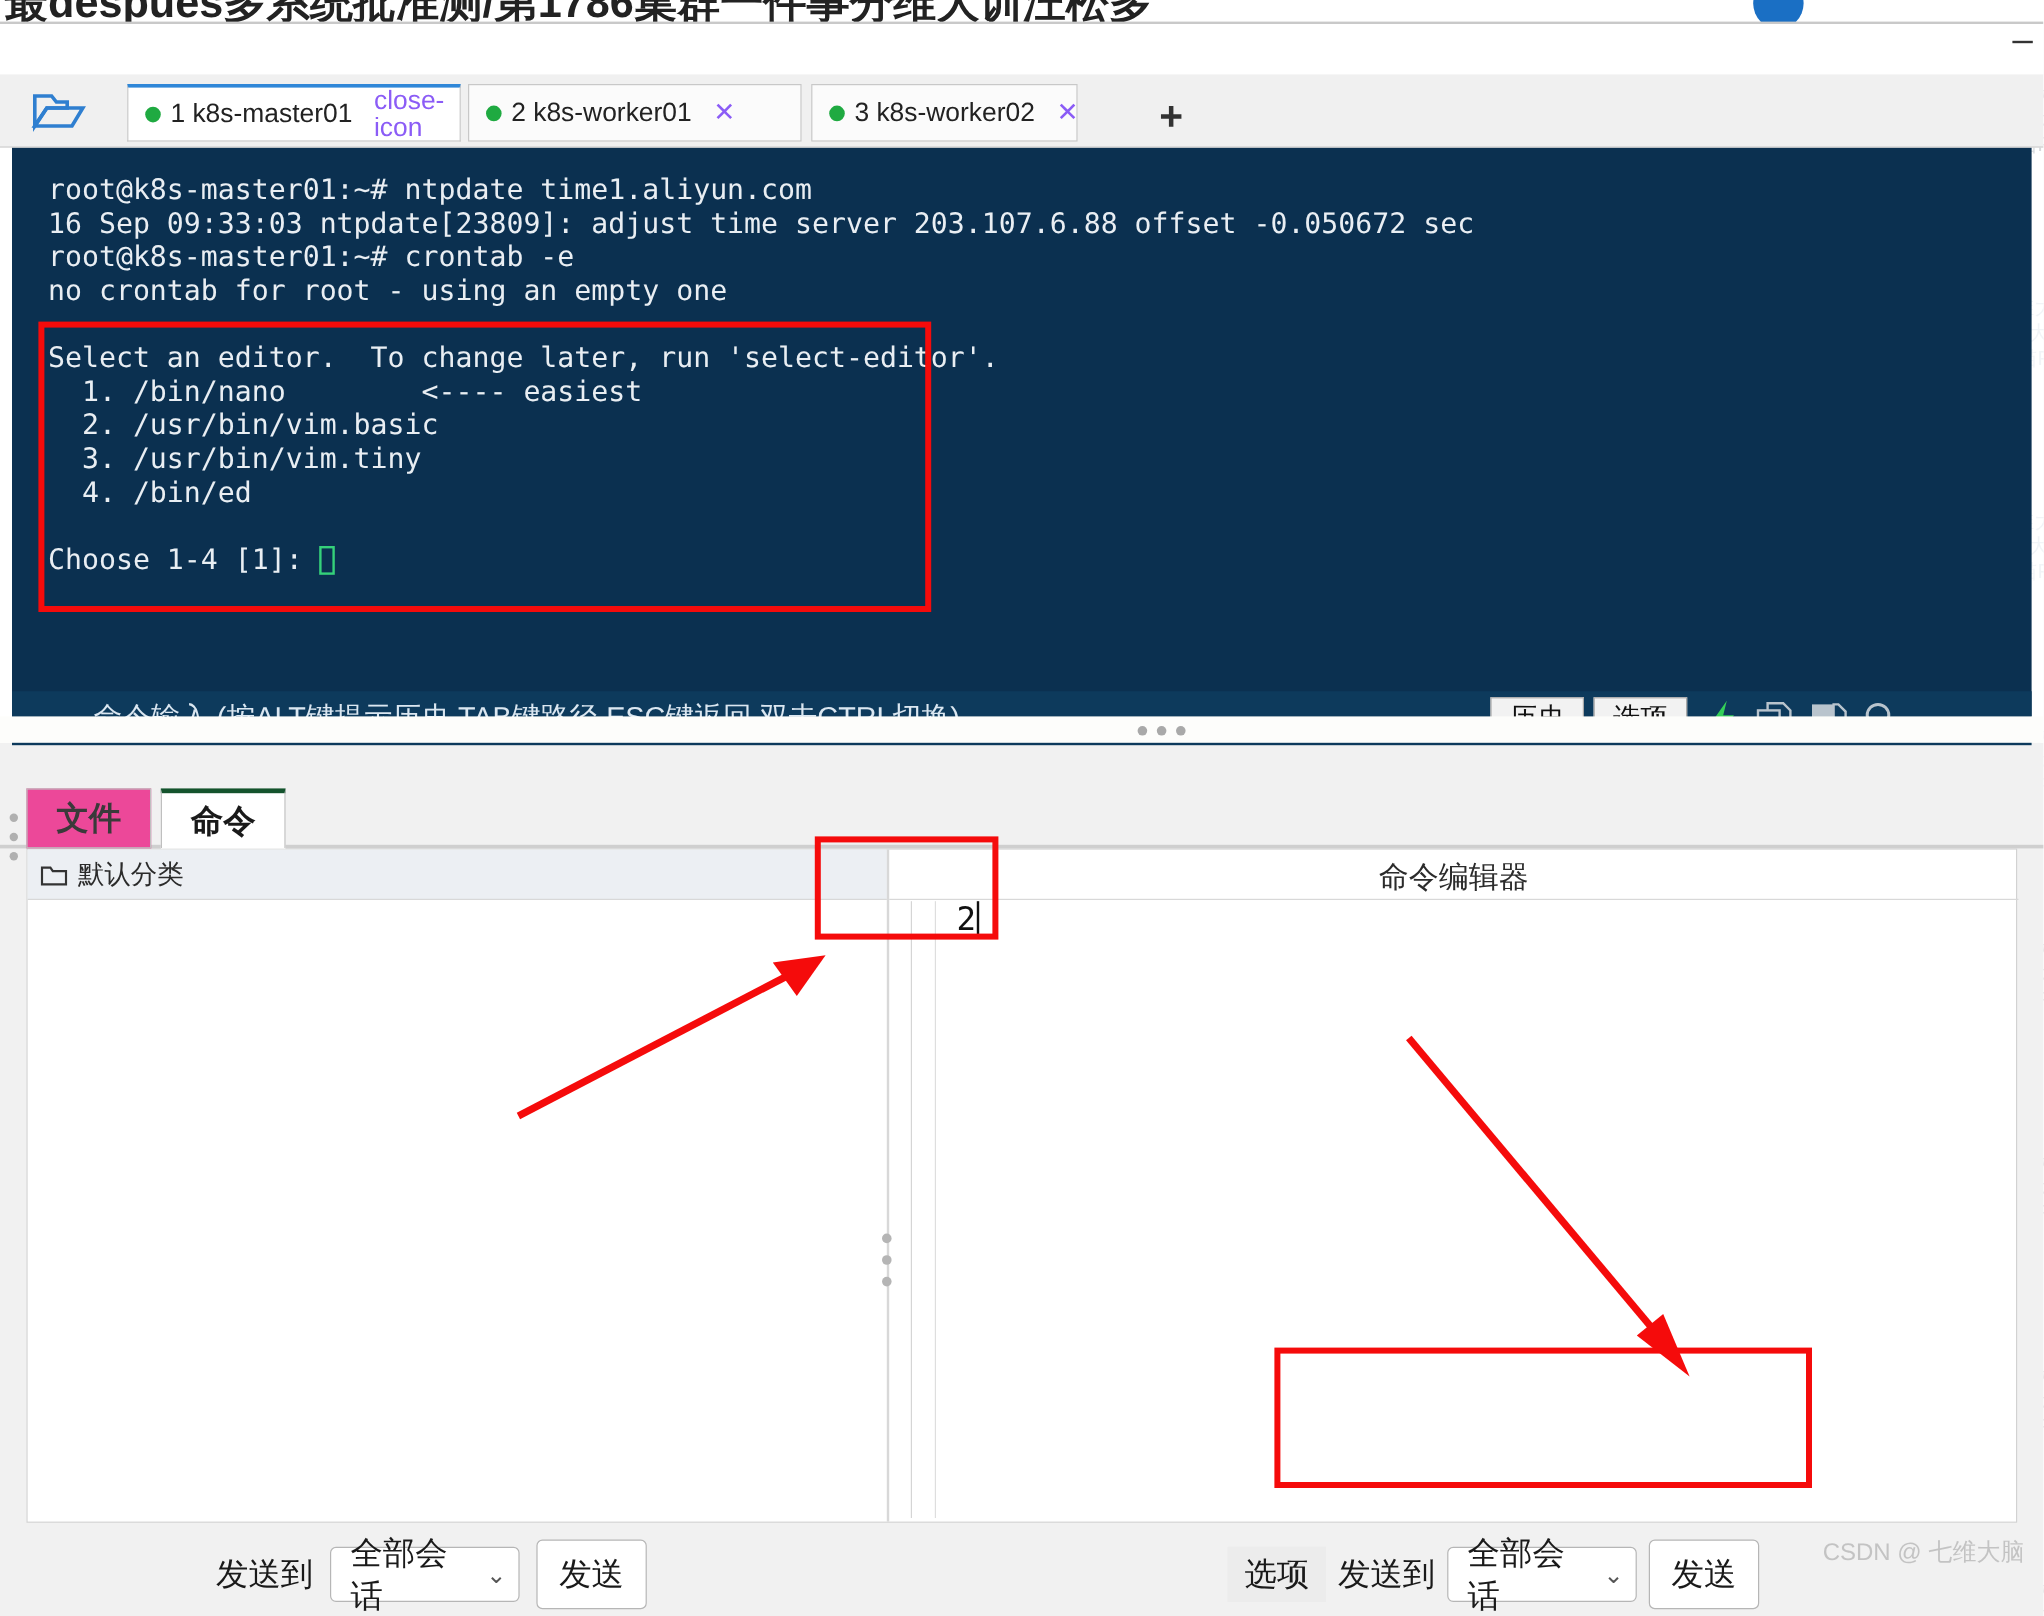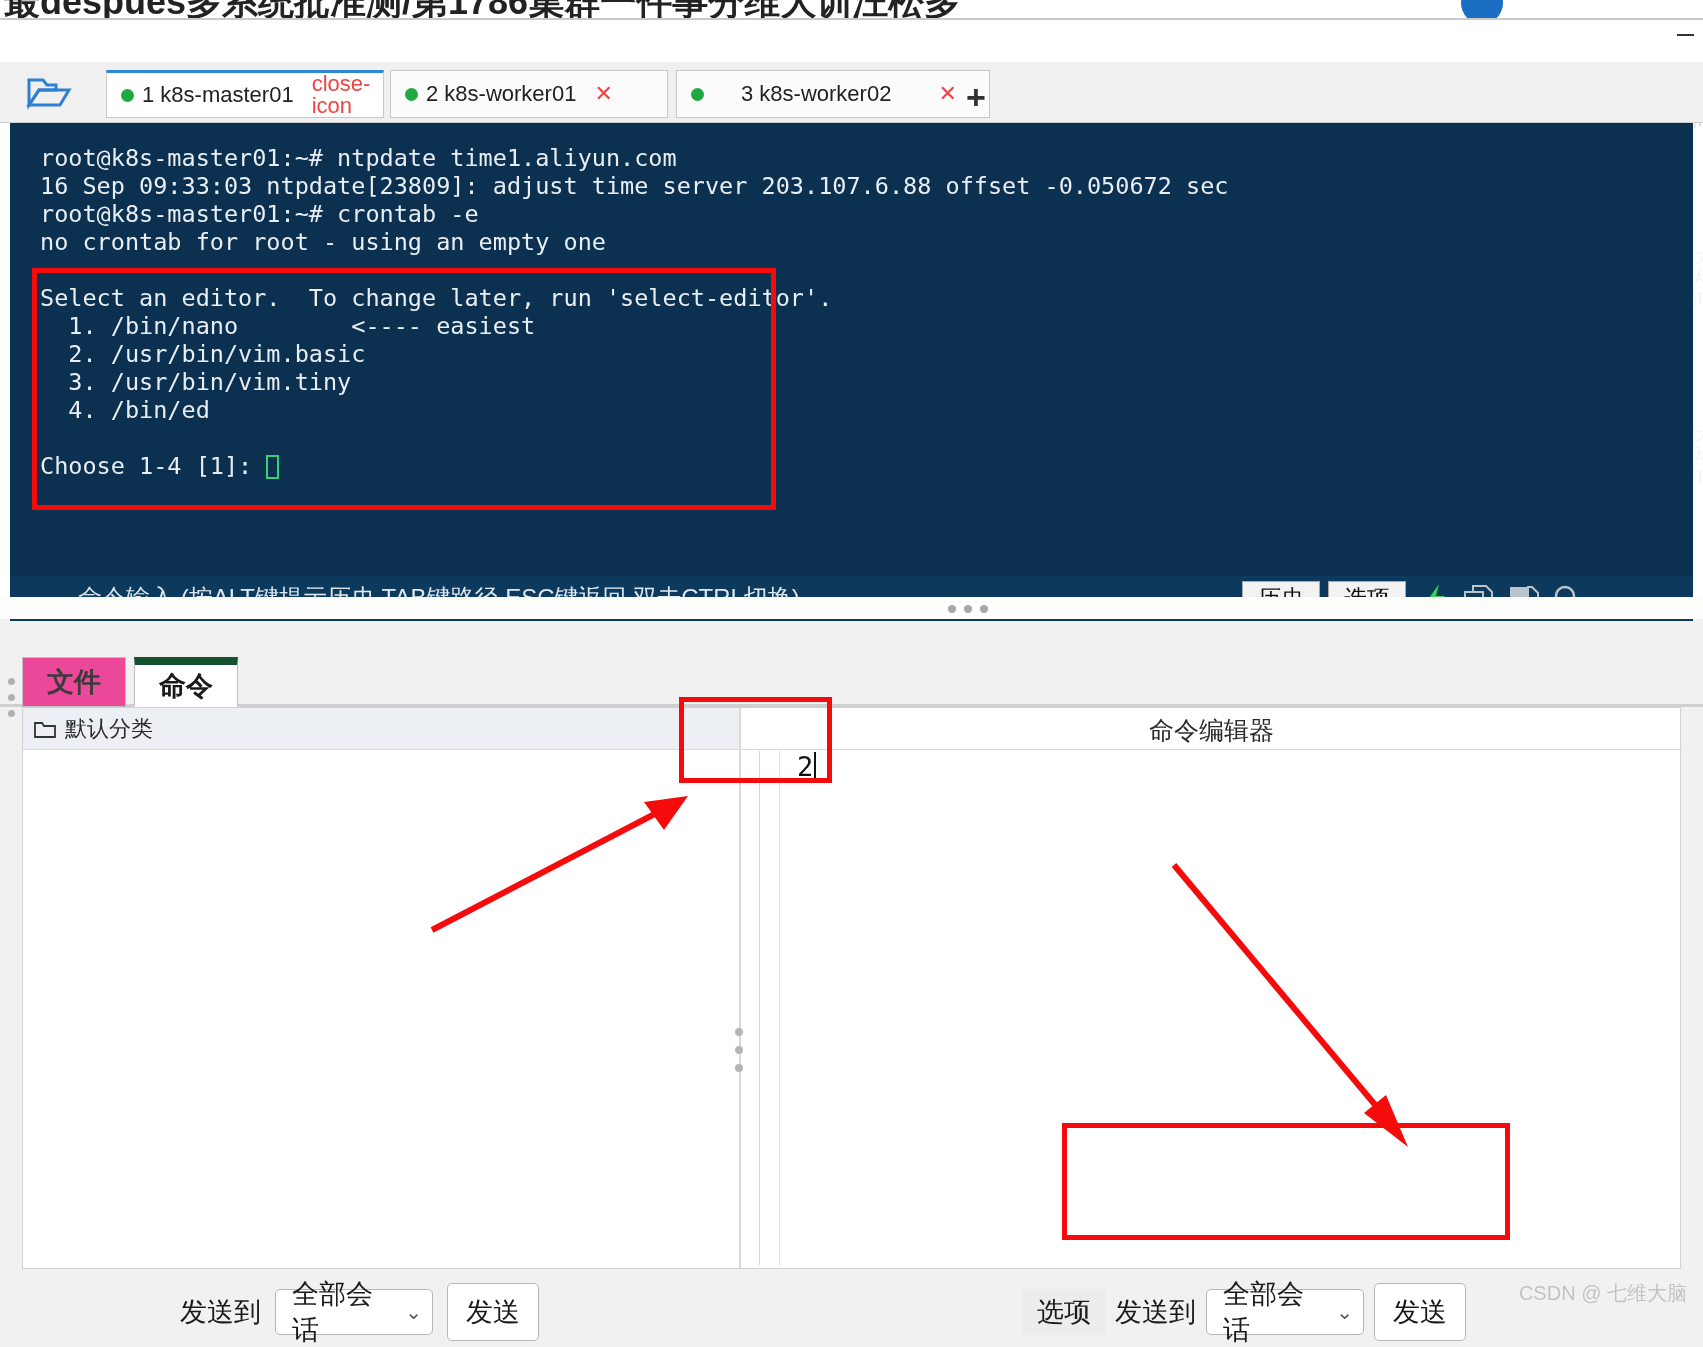--- a/index.html
+++ b/index.html
@@ -81,21 +81,21 @@
   .tab.active { background: #ffffff; border-top: 3px solid #2f87d8; }
   .tab .dot {
     width: 13px; height: 13px; border-radius: 50%;
     background: #1faa41; margin-right: 8px; flex: 0 0 auto;
   }
   .tab .tlabel {
     font-size: 22px; color: #222; white-space: pre;
     font-family: "Liberation Sans", "DejaVu Sans", sans-serif;
   }
   .tab .tclose {
-    margin-left: 18px; font-size: 22px; color: #ef4444; line-height: 1;
+    margin-left: 18px; font-size: 22px; color: #8b5cf6; line-height: 1;
   }
   .tab-add {
     position: absolute; top: 18px; font-size: 34px; color: #333;
     font-weight: bold; line-height: 1;
   }
 
   
   .term {
     position: absolute; left: 10px; top: 122px; width: 1683px; height: 475px;
     background: #0b3050;
@@ -161,21 +161,21 @@
   .rail-dots i { display: block; width: 7px; height: 7px; border-radius: 50%; background: #b0b0b0; margin-bottom: 9px; }
 
   .ptab {
     position: absolute; top: 657px; height: 50px;
     border: 1px solid #bfbfbf; box-sizing: border-box;
     background: #ec4899;
     display: flex; align-items: center; justify-content: center;
     font-size: 27px; font-weight: bold; color: #3a3a3a;
     z-index: 12;
   }
-  .ptab.active { background: #ffffff; border-top: 8px solid #14532d; border-bottom-color: #ffffff; color: #1a1a1a; }
+  .ptab.active { background: #ffffff; border-top: 4px solid #14532d; border-bottom-color: #ffffff; color: #1a1a1a; }
   .ptab-strip {
     position: absolute; left: 0; top: 704px; width: 1703px; height: 3px;
     background: #cfcfcf; z-index: 11;
   }
 
   .pbody {
     position: absolute; left: 22px; top: 707px; width: 1659px; height: 562px;
     background: #ffffff; border: 1px solid #d2d2d2; box-sizing: border-box;
     z-index: 7;
     padding-left: 40px;
@@ -271,21 +271,21 @@
     <div class="tab active" style="left:106px;width:278px;">
       <span class="dot"></span>
       <span class="tlabel">1 k8s-master01</span>
       <span class="tclose">close-icon</span>
     </div>
     <div class="tab" style="left:390px;width:278px;">
       <span class="dot"></span>
       <span class="tlabel">2 k8s-worker01</span>
       <span class="tclose">✕</span>
     </div>
-    <div class="tab" style="left:676px;width:314px;gap:29px;">
+    <div class="tab" style="left:676px;width:222px;">
       <span class="dot"></span>
       <span class="tlabel">3 k8s-worker02</span>
       <span class="tclose">✕</span>
     </div>
     <div class="tab-add" style="left:966px;">+</div>
   </div>
 
   <div class="term">
     <div class="term-text">root@k8s-master01:~# ntpdate time1.aliyun.com
 16 Sep 09:33:03 ntpdate[23809]: adjust time server 203.107.6.88 offset -0.050672 sec

